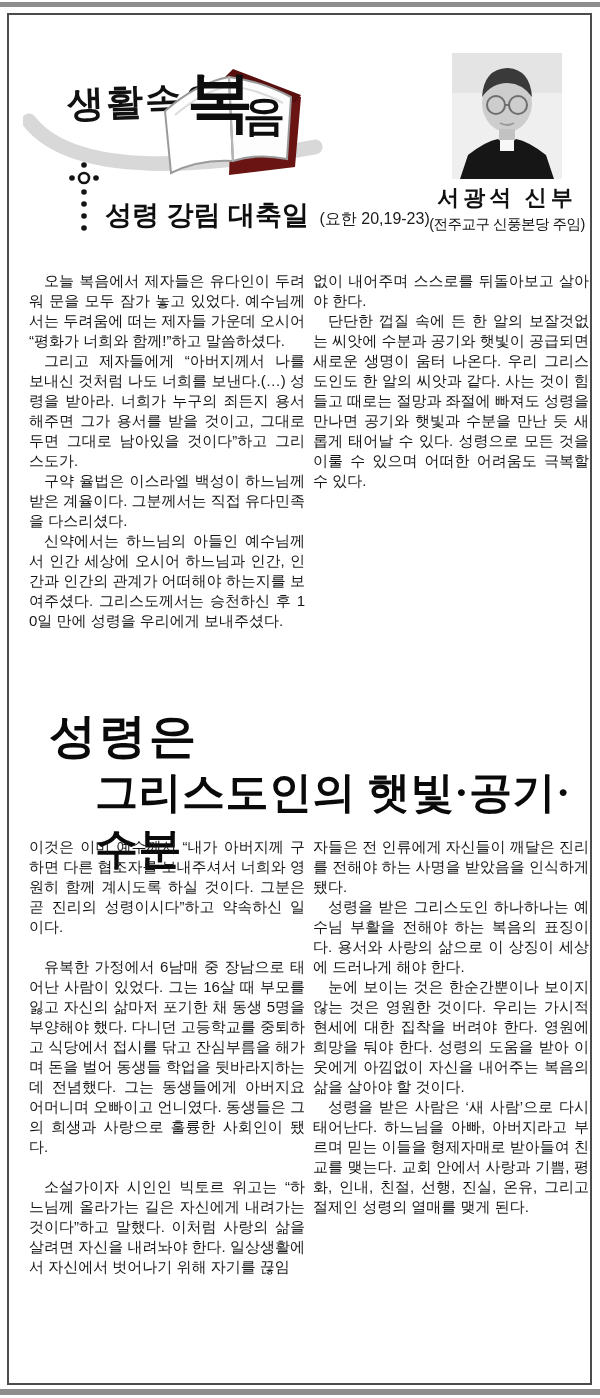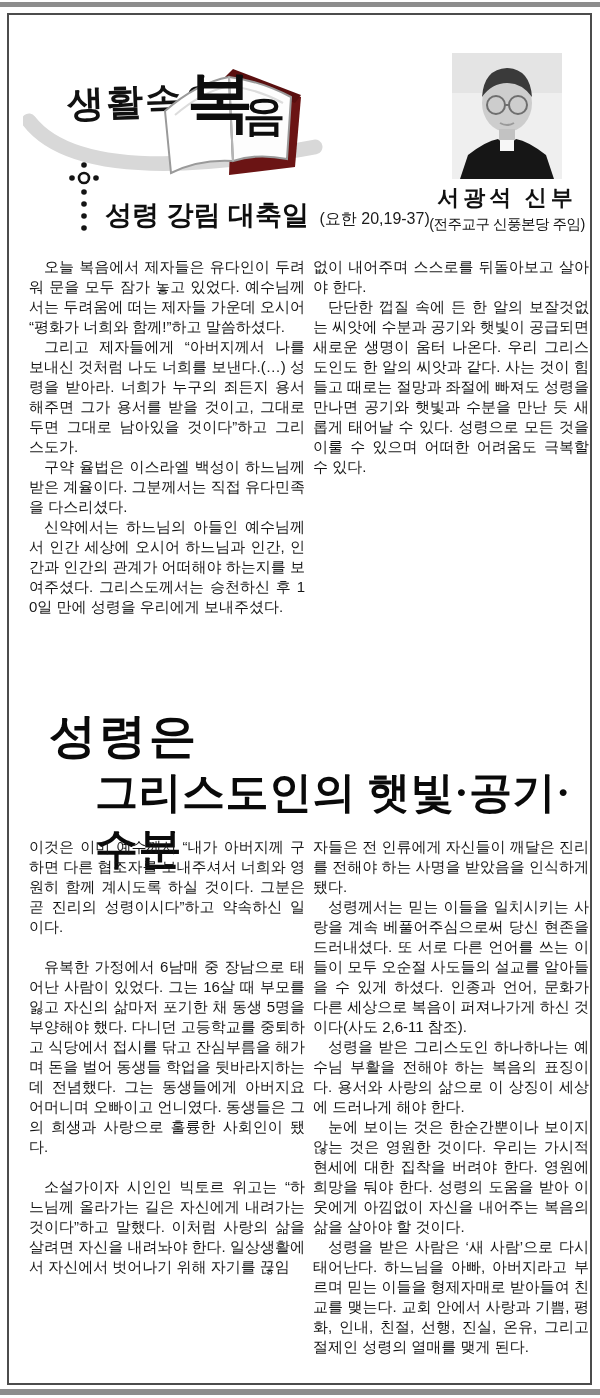--- a/index.html
+++ b/index.html
@@ -31,21 +31,21 @@
 
   .photo { position:absolute; left:443px; top:38px; width:110px; height:126px; background:#f2f2f2; }
   .author-name { position:absolute; left:408px; top:168px; width:180px; text-align:center;
                  font-family:"Liberation Serif","DejaVu Serif",serif; font-weight:700;
                  font-size:22px; letter-spacing:4px; color:#111; }
   .author-pos { position:absolute; left:398px; top:200px; width:200px; text-align:center;
                 font-size:14.5px; color:#141414; letter-spacing:-0.5px; }
 
   
   .cols { position:absolute; left:20px; width:560px; display:flex; gap:8px; }
-  .cols.upper { top:242px; height:402px; }
+  .cols.upper { top:256px; height:402px; }
   .cols.lower { top:822px; height:556px; }
   .col { width:276px; font-size:15px; line-height:20px; text-align:justify;
          word-break:break-all; color:#161616; }
   .col p { text-indent:15px; }
   .col p.cont { text-indent:0; }
   .col .block + .block { margin-top:20px; }
 
   
   .headline { position:absolute; left:40px; top:660px; width:545px;
               font-family:"Liberation Serif","DejaVu Serif",serif; font-weight:700; color:#0a0a0a; }
@@ -95,21 +95,21 @@
           <circle cx="27" cy="17" r="2.8" fill="#141414"></circle>
           <circle cx="15" cy="31" r="2.8" fill="#141414"></circle>
           <circle cx="15" cy="43" r="2.8" fill="#141414"></circle>
           <circle cx="15" cy="55" r="2.8" fill="#141414"></circle>
           <circle cx="15" cy="67" r="2.8" fill="#141414"></circle>
         </svg>
       </div>
 
       <div class="feast-title-row">
         <span class="feast-title">성령 강림 대축일</span>
-        <span class="feast-ref">(요한 20,19-37)</span>
+        <span class="feast-ref">(요한 20,19-23)</span>
       </div>
 
       <div class="photo">
         <svg width="110" height="126" viewBox="0 0 110 126">
           <rect x="0" y="0" width="110" height="126" fill="#efefef"></rect>
           <rect x="0" y="0" width="110" height="40" fill="#e4e4e4"></rect>
           <ellipse cx="55" cy="50" rx="25" ry="29" fill="#cdcdcd"></ellipse>
           <path d="M30 44 Q 32 16 55 15 Q 78 16 80 44 Q 70 30 55 30 Q 40 30 30 44 Z" fill="#3a3a3a"></path>
           <circle cx="44" cy="52" r="9" fill="none" stroke="#6e6e6e" stroke-width="2"></circle>
           <circle cx="66" cy="52" r="9" fill="none" stroke="#6e6e6e" stroke-width="2"></circle>
@@ -154,21 +154,20 @@
           <div class="block">
             <p>유복한 가정에서 6남매 중 장남으로 태어난 사람이 있었다. 그는 16살 때 부모를 잃고 자신의 삶마저 포기한 채 동생 5명을 부양해야 했다. 다니던 고등학교를 중퇴하고 식당에서 접시를 닦고 잔심부름을 해가며 돈을 벌어 동생들 학업을 뒷바라지하는 데 전념했다. 그는 동생들에게 아버지요 어머니며 오빠이고 언니였다. 동생들은 그의 희생과 사랑으로 훌륭한 사회인이 됐다.</p>
           </div>
           <div class="block">
             <p>소설가이자 시인인 빅토르 위고는 “하느님께 올라가는 길은 자신에게 내려가는 것이다”하고 말했다. 이처럼 사랑의 삶을 살려면 자신을 내려놔야 한다. 일상생활에서 자신에서 벗어나기 위해 자기를 끊임</p>
           </div>
         </div>
       <div class="col">
           <div class="block">
             <p class="cont">자들은 전 인류에게 자신들이 깨달은 진리를 전해야 하는 사명을 받았음을 인식하게 됐다.</p>
-            <p>성령께서는 믿는 이들을 일치시키는 사랑을 계속 베풀어주심으로써 당신 현존을 드러내셨다. 또 서로 다른 언어를 쓰는 이들이 모두 오순절 사도들의 설교를 알아들을 수 있게 하셨다. 인종과 언어, 문화가 다른 세상으로 복음이 퍼져나가게 하신 것이다(사도 2,6-11 참조).</p>
             <p>성령을 받은 그리스도인 하나하나는 예수님 부활을 전해야 하는 복음의 표징이다. 용서와 사랑의 삶으로 이 상징이 세상에 드러나게 해야 한다.</p>
             <p>눈에 보이는 것은 한순간뿐이나 보이지 않는 것은 영원한 것이다. 우리는 가시적 현세에 대한 집착을 버려야 한다. 영원에 희망을 둬야 한다. 성령의 도움을 받아 이웃에게 아낌없이 자신을 내어주는 복음의 삶을 살아야 할 것이다.</p>
             <p>성령을 받은 사람은 ‘새 사람’으로 다시 태어난다. 하느님을 아빠, 아버지라고 부르며 믿는 이들을 형제자매로 받아들여 친교를 맺는다. 교회 안에서 사랑과 기쁨, 평화, 인내, 친절, 선행, 진실, 온유, 그리고 절제인 성령의 열매를 맺게 된다.</p>
           </div>
         </div>
     </div>
 
   </div>
 </div>
 

